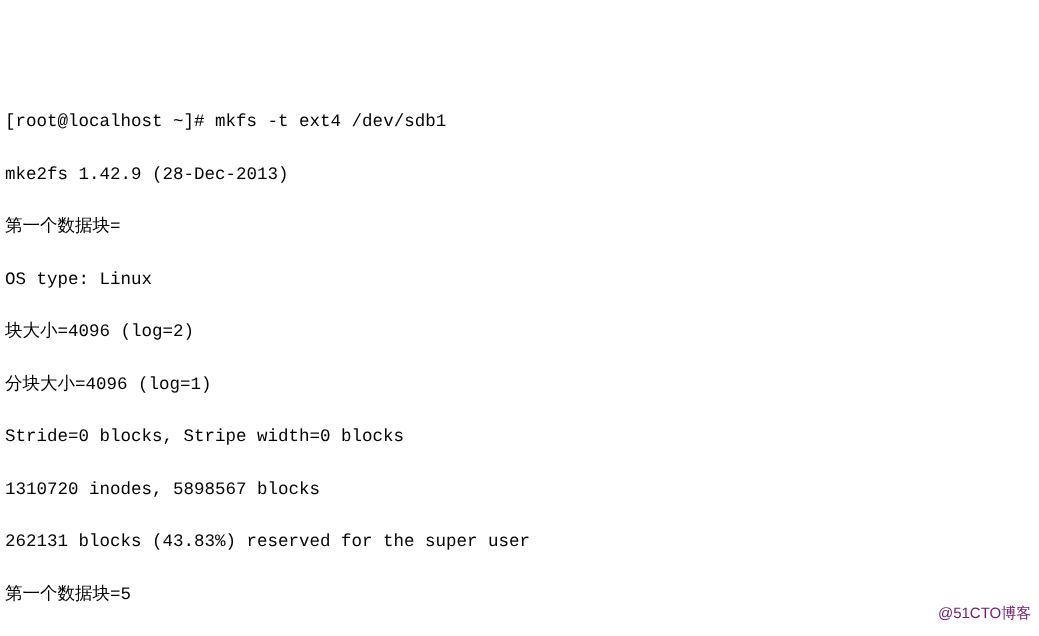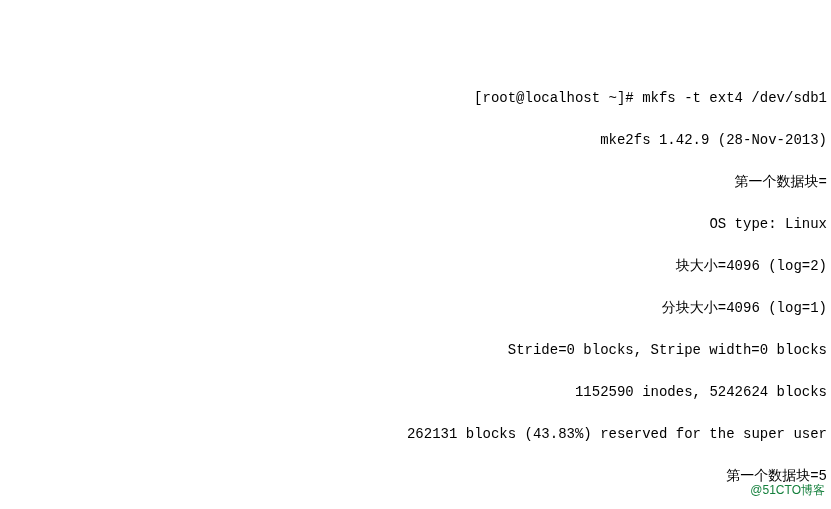--- a/index.html
+++ b/index.html
@@ -9,43 +9,43 @@
     font-size: 14px;
     line-height: 1.5;
     color: #000;
     background: #fff;
     white-space: pre-wrap;
     width: 831px;
     height: 509px;
     box-sizing: border-box;
     position: relative;
   }
-  .line { display: block; text-align: right; }
+  .line { display: block; }
   .watermark {
     position: absolute;
     right: 6px;
     bottom: 10px;
-    color: #15803d;
+    color: #701a75;
     font-family: Arial, sans-serif;
     font-size: 12px;
   }
 </style>
 </head>
 <body>
 
 
 
 <span class="line">[<span>root</span>@<span>localhost</span> <span>~</span>]<span>#</span> <span>mkfs -t ext4 /dev/sdb1</span></span>
-<span class="line">mke2fs 1.42.9 (28-Nov-2013)</span>
+<span class="line">mke2fs 1.42.9 (28-Dec-2013)</span>
 <span class="line">第一个数据块=</span>
 <span class="line">OS type: Linux</span>
 <span class="line">块大小=4096 (log=2)</span>
 <span class="line">分块大小=4096 (log=1)</span>
 <span class="line">Stride=0 blocks, Stripe width=0 blocks</span>
-<span class="line">1152590 inodes, 5242624 blocks</span>
+<span class="line">1310720 inodes, 5898567 blocks</span>
 <span class="line">262131 blocks (43.83%) reserved for the super user</span>
 <span class="line">第一个数据块=5</span>
 <span class="line">Maximum filesystem blocks=2153775104</span>
 
 
 
 
 
 
 

